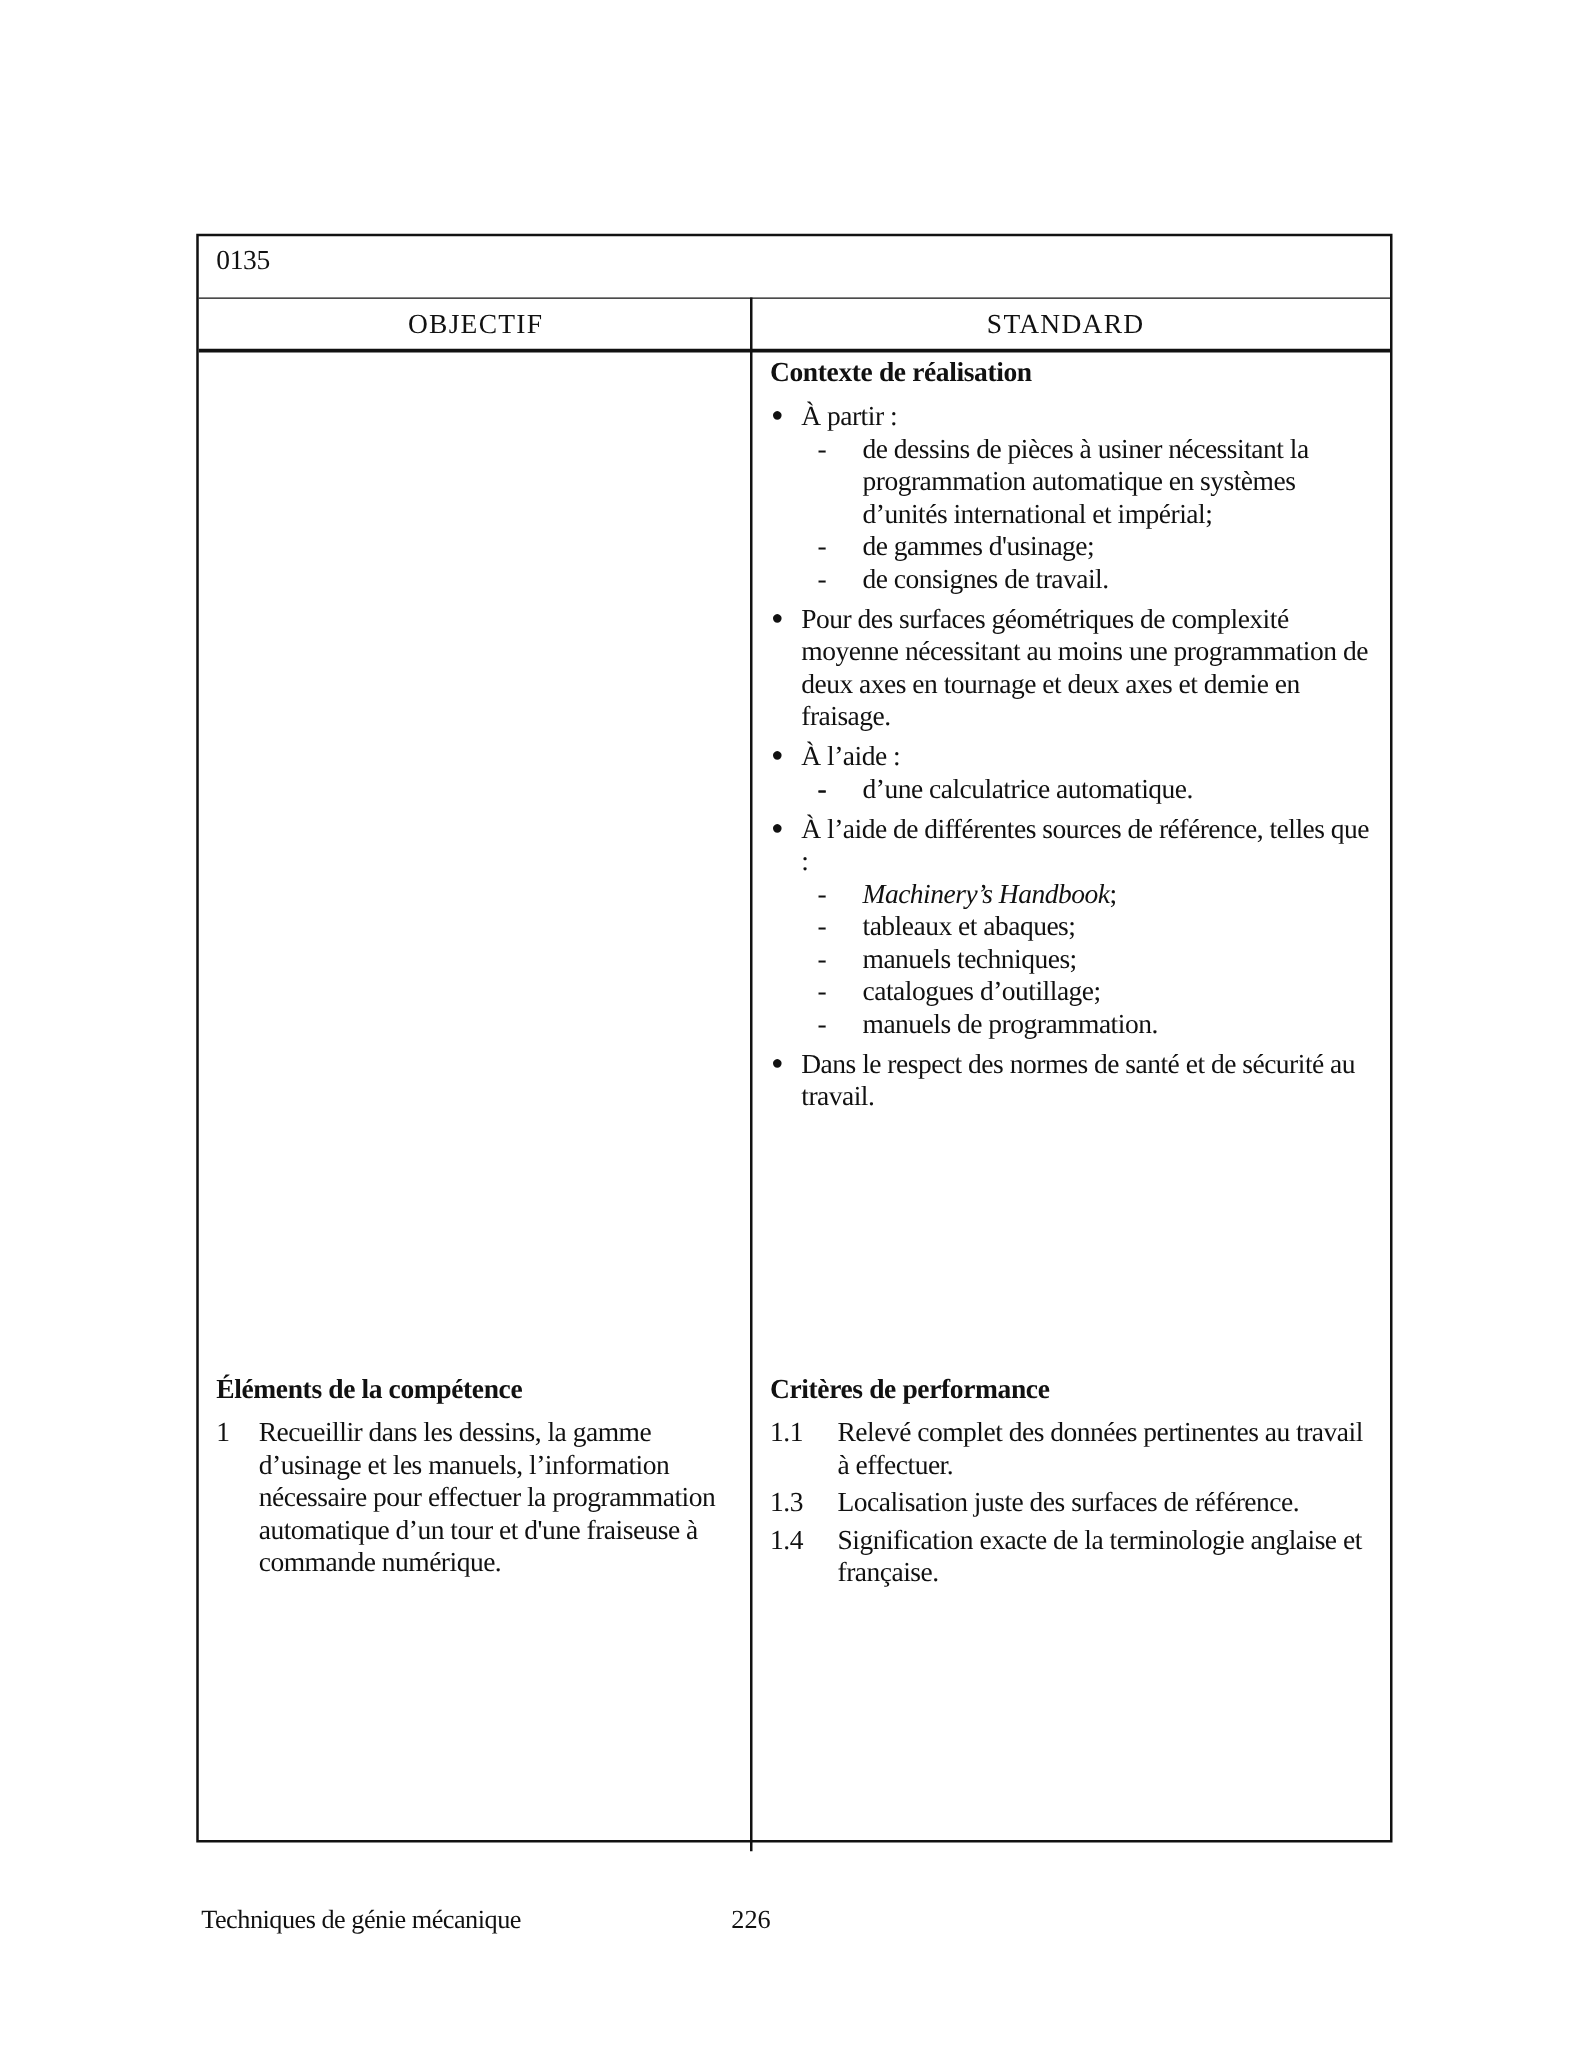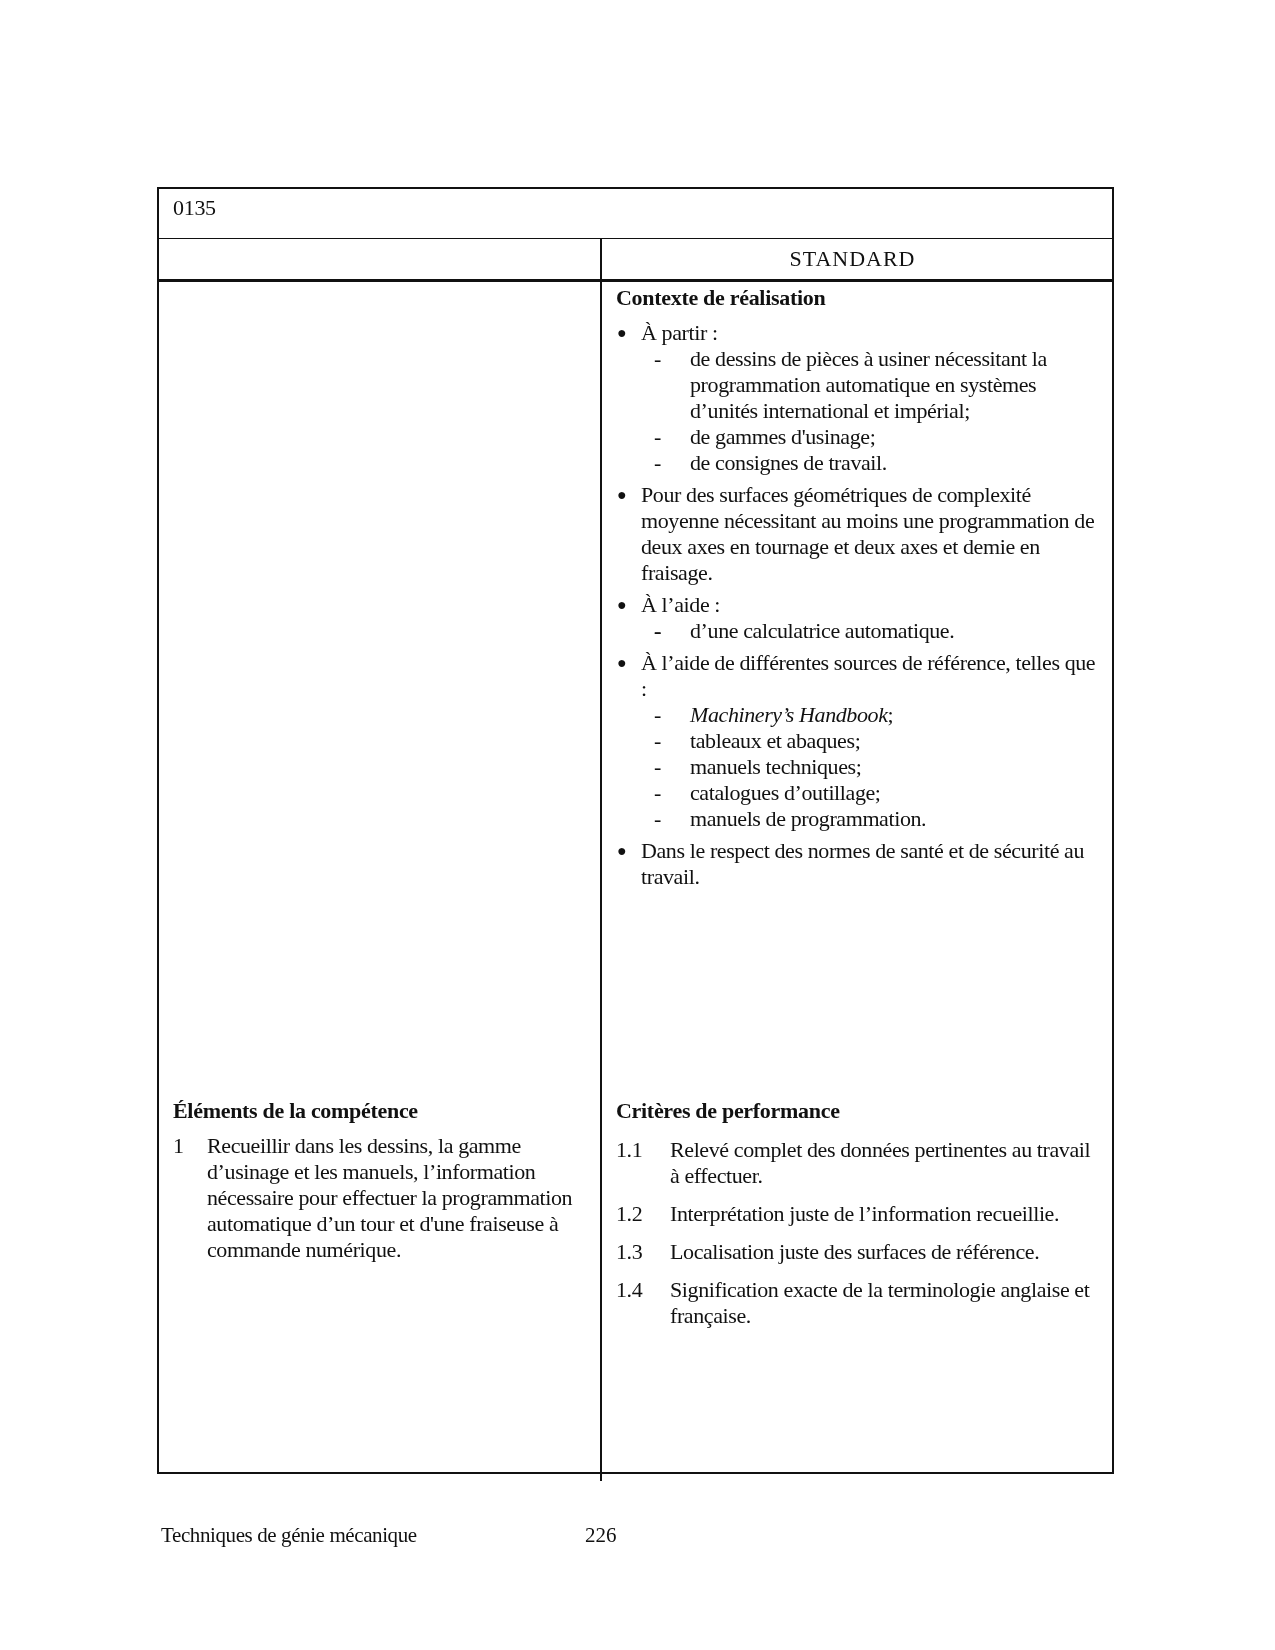--- a/index.html
+++ b/index.html
@@ -48,37 +48,38 @@
   .bullet-mark { position: absolute; left: 1px; top: 0; font-size: 16px; }
   .sublist { list-style: none; margin: 0; padding: 0; }
   .sub-item { position: relative; padding-left: 74px; font-size: 22px; line-height: 26px; margin-left: -25px; letter-spacing: -0.4px; }
   .dash-mark { position: absolute; left: 38px; top: 0; }
   .italic { font-style: italic; }
   .lower { position: absolute; top: 908px; }
   .numbered { list-style: none; margin: 8px 0 0 0; padding: 0; }
   .num-item { position: relative; font-size: 22px; line-height: 26px; margin-bottom: 4px; letter-spacing: -0.4px; }
   .left-num .num { position: absolute; left: 0; top: 0; }
   .left-num { padding-left: 34px; }
-  .crit { padding-left: 54px; margin-top: 12px; }
+  .crit { padding-left: 54px; }
   .crit .num { position: absolute; left: 0; top: 0; }
   .footer-left {
     position: absolute; left: 161px; top: 1523px; font-size: 21px; letter-spacing: -0.4px;
   }
   .footer-right {
     position: absolute; left: 585px; top: 1523px; font-size: 21px;
   }
 </style>
 </head>
 <body>
 
 <div class="page-table">
   <div class="code-row">
     <span class="code-text">0135</span>
   </div>
   <div class="header-row">
+    <div class="header-cell header-left">OBJECTIF</div>
     <div class="header-cell header-right">STANDARD</div>
   </div>
   <div class="col-divider"></div>
 
 
   <div class="col col-right" style="top:95px;">
     <h3 class="section-title">Contexte de réalisation</h3>
     <ul class="bullets">
       <li class="bullet-item">
         <span class="bullet-mark">●</span>
@@ -130,24 +131,20 @@
   </div>
 
   <div class="col col-right lower">
     <h3 class="section-title">Critères de performance</h3>
     <ol class="numbered">
       <li class="num-item crit">
         <span class="num">1.1</span>
         <span>Relevé complet des données pertinentes au travail à effectuer.</span>
       </li>
       <li class="num-item crit">
-        <span class="num">1.2</span>
-        <span>Interprétation juste de l’information recueillie.</span>
-      </li>
-      <li class="num-item crit">
         <span class="num">1.3</span>
         <span>Localisation juste des surfaces de référence.</span>
       </li>
       <li class="num-item crit">
         <span class="num">1.4</span>
         <span>Signification exacte de la terminologie anglaise et française.</span>
       </li>
     </ol>
   </div>
 </div>

